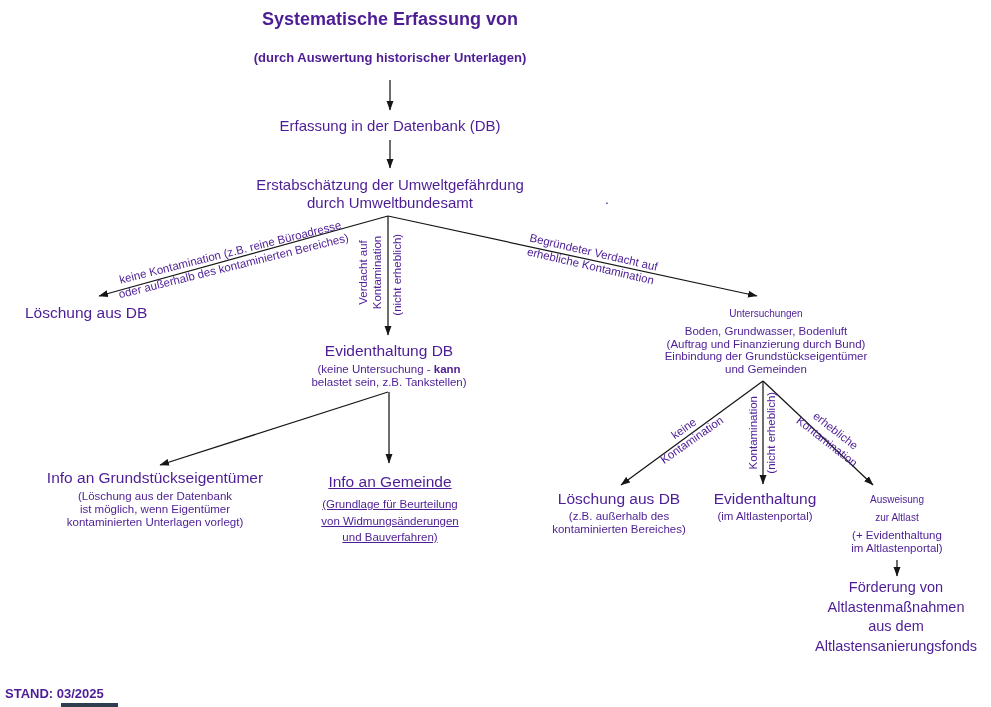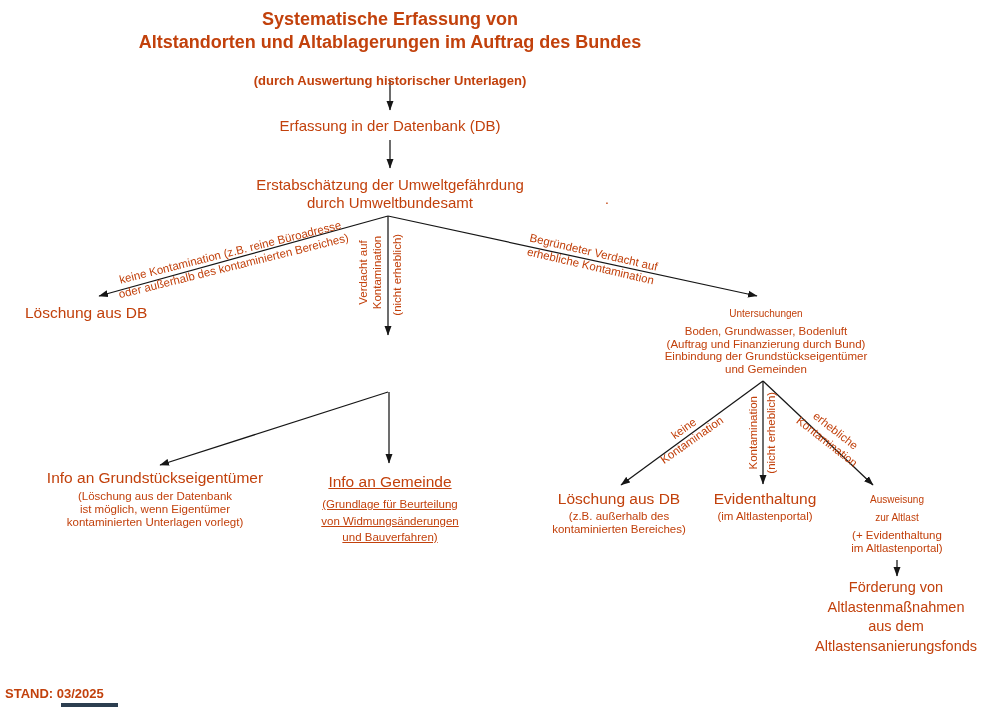--- a/index.html
+++ b/index.html
@@ -1,21 +1,21 @@
 <!DOCTYPE html>
 <html><head>
 <meta charset="utf-8">
 <style>
   html,body{margin:0;padding:0;background:#e8e8e8;}
   #canvas{
     position:relative;
     width:991px;height:707px;
     background:#ffffff;
     font-family:"Liberation Sans", sans-serif;
-    color:#c2410c;
+    color:#4c1d95;
     overflow:hidden;
   }
   #arrows{position:absolute;left:0;top:0;width:991px;height:707px;}
   #arrows line{stroke:#161616;stroke-width:1.25;}
   .node{position:absolute;text-align:center;}
   .title-line{font-size:18px;font-weight:bold;line-height:23px;}
   .title-sub{font-size:13px;font-weight:bold;line-height:17px;margin-top:18px;}
   .plain{font-size:15px;line-height:18px;}
   .node-label{font-size:15.5px;line-height:19px;}
   .node-label-tight{font-size:10px;line-height:18px;}
@@ -49,37 +49,43 @@
     <line x1="388" y1="392" x2="160" y2="465" marker-end="url(#ah)"></line>
     <line x1="389" y1="392" x2="389" y2="463" marker-end="url(#ah)"></line>
     <line x1="763" y1="381" x2="621" y2="485" marker-end="url(#ah)"></line>
     <line x1="763" y1="381" x2="763" y2="484" marker-end="url(#ah)"></line>
     <line x1="763" y1="381" x2="873" y2="485" marker-end="url(#ah)"></line>
     <line x1="897" y1="560" x2="897" y2="576" marker-end="url(#ah)"></line>
   </svg>
 
   <div class="node" style="left:95px;top:8px;width:590px;">
     <div class="title-line">Systematische Erfassung von</div>
-    <div class="title-line">Altstandorten und Altablagerungen im Auftrag des Bundes</div>
     <div class="title-sub">(durch Auswertung historischer Unterlagen)</div>
   </div>
 
   <div class="node" style="left:240px;top:117px;width:300px;">
     <div class="plain">Erfassung in der Datenbank (DB)</div>
   </div>
 
   <div class="node" style="left:190px;top:176px;width:400px;">
     <div class="plain">Erstabschätzung der Umweltgefährdung</div>
     <div class="plain">durch Umweltbundesamt</div>
   </div>
 
   <div class="node left-align" style="left:25px;top:303px;width:170px;">
     <div class="node-label">Löschung aus DB</div>
   </div>
 
+  <div class="node" style="left:289px;top:341px;width:200px;">
+    <div class="node-label">Evidenthaltung DB</div>
+    <div class="node-sub">
+      <div><span>(keine Untersuchung - </span><b>kann</b></div>
+      <div>belastet sein, z.B. Tankstellen)</div>
+    </div>
+  </div>
 
   <div class="node" style="left:640px;top:305px;width:252px;">
     <div class="node-label-tight">Untersuchungen</div>
     <div class="node-sub-tight">
       <div>Boden, Grundwasser, Bodenluft</div>
       <div>(Auftrag und Finanzierung durch Bund)</div>
       <div>Einbindung der Grundstückseigentümer</div>
       <div>und Gemeinden</div>
     </div>
   </div>

